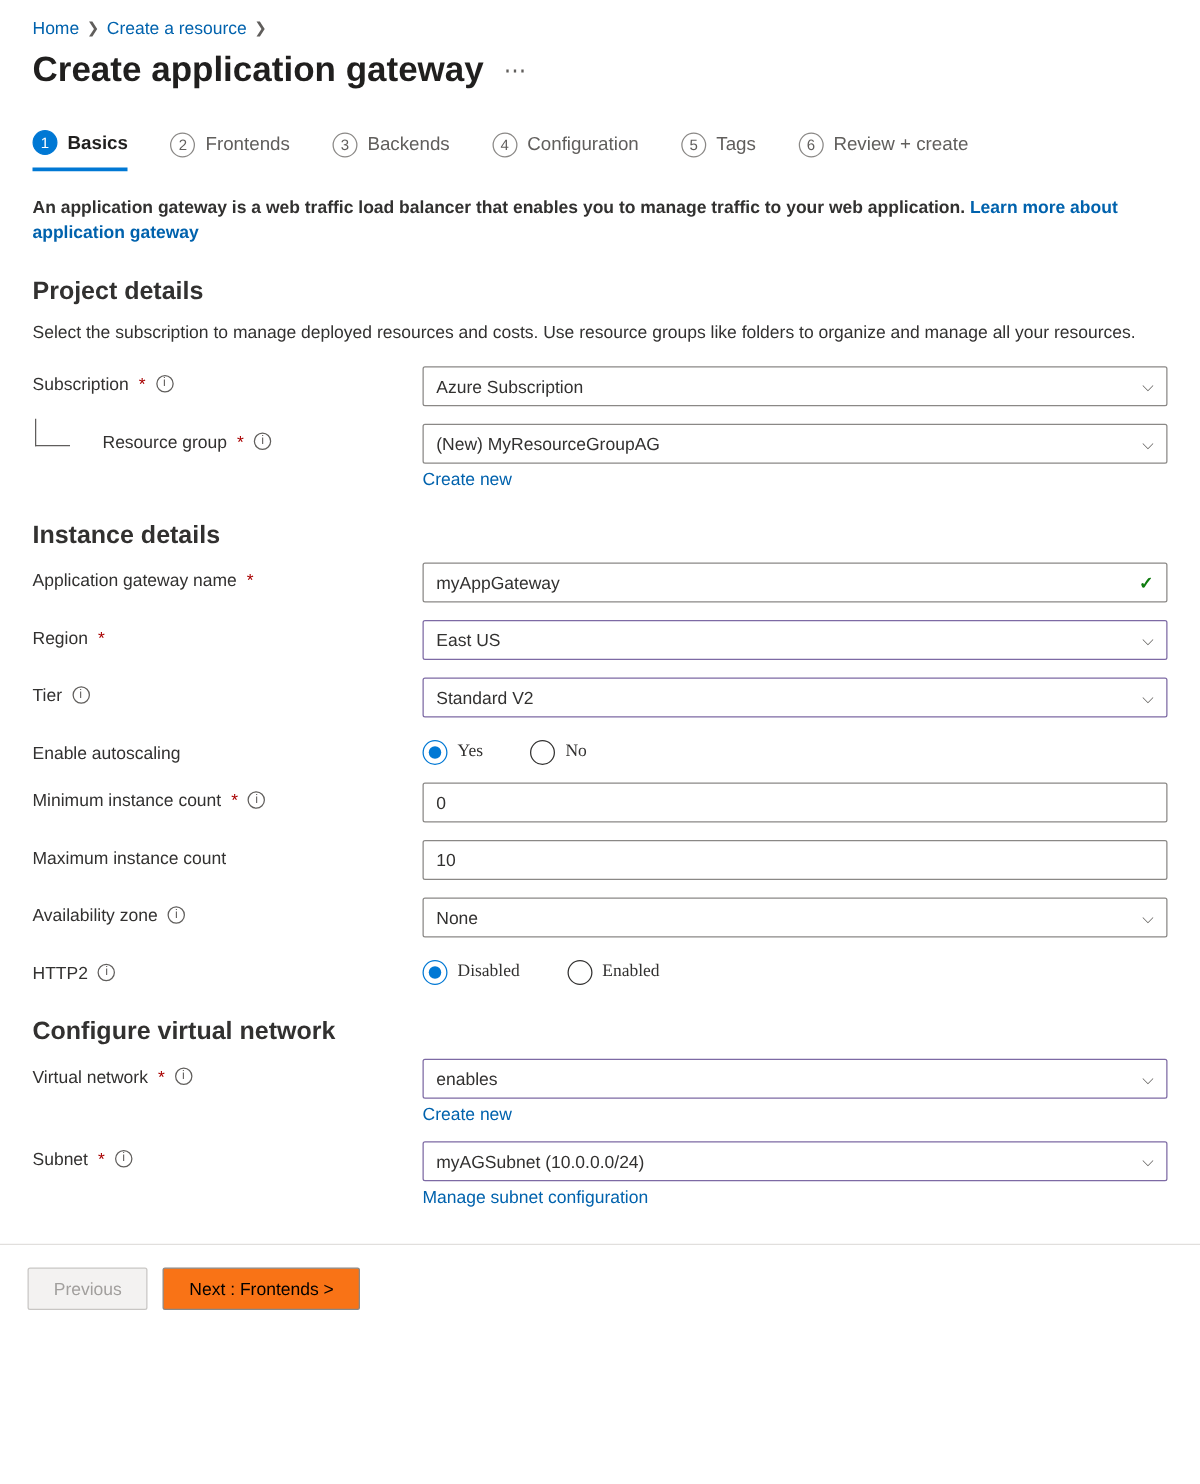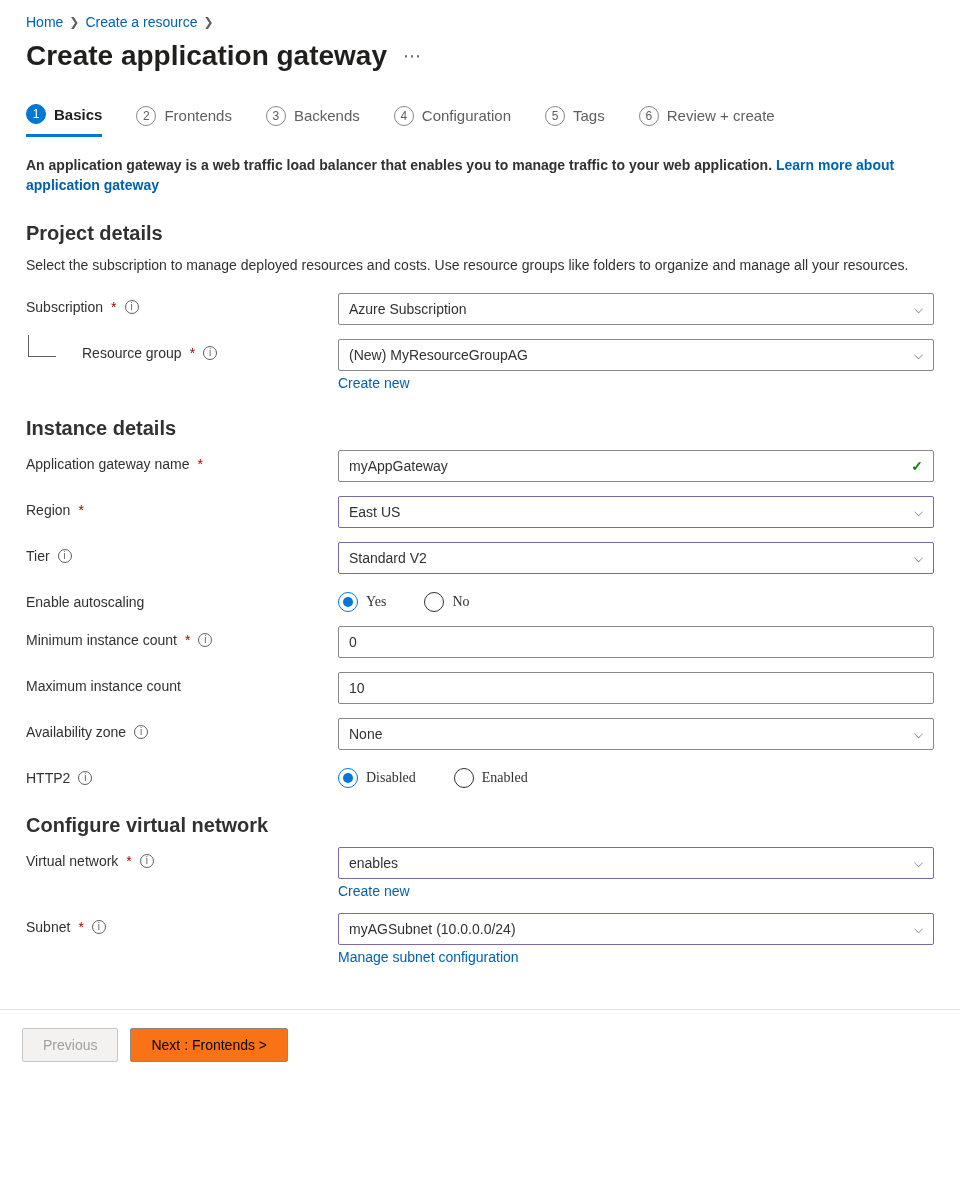--- a/index.html
+++ b/index.html
@@ -93,21 +93,21 @@
     width:20px; height:20px; border-radius:50%;
     border:1px solid #323130; display:flex; align-items:center; justify-content:center;
   }
   .radio.selected .radio-circle { border-color: var(--blue-active); }
   .radio-dot { width:10px; height:10px; border-radius:50%; background: var(--blue-active); display:none; }
   .radio.selected .radio-dot { display:block; }
 
   
   .footer {
     border-top:1px solid #e1dfdd; padding:18px 22px; display:flex; gap:12px;
-    margin-top:44px;
+    margin-top:30px;
   }
   .btn {
     height:34px; padding:0 20px; font-size:14px; border-radius:2px;
     border:1px solid var(--border); background:#f97316; cursor:pointer;
   }
   .btn[disabled] { background:#f3f2f1; color:#a19f9d; border-color:#c8c6c4; cursor:not-allowed; }
 </style>
 </head>
 <body>
 

